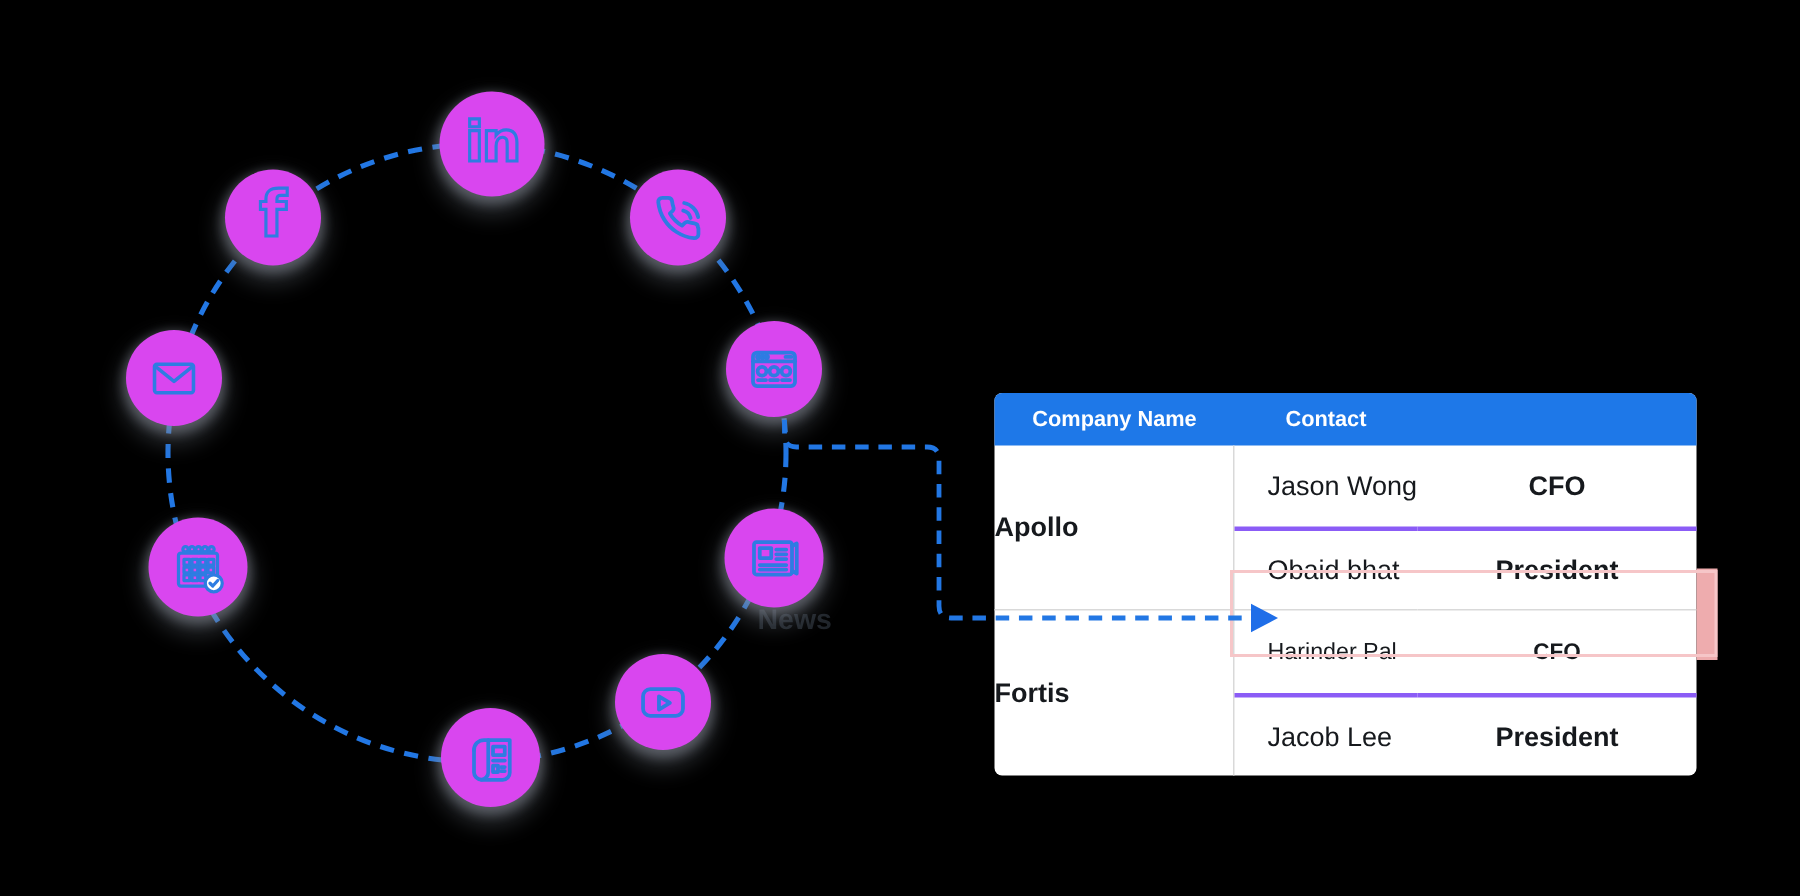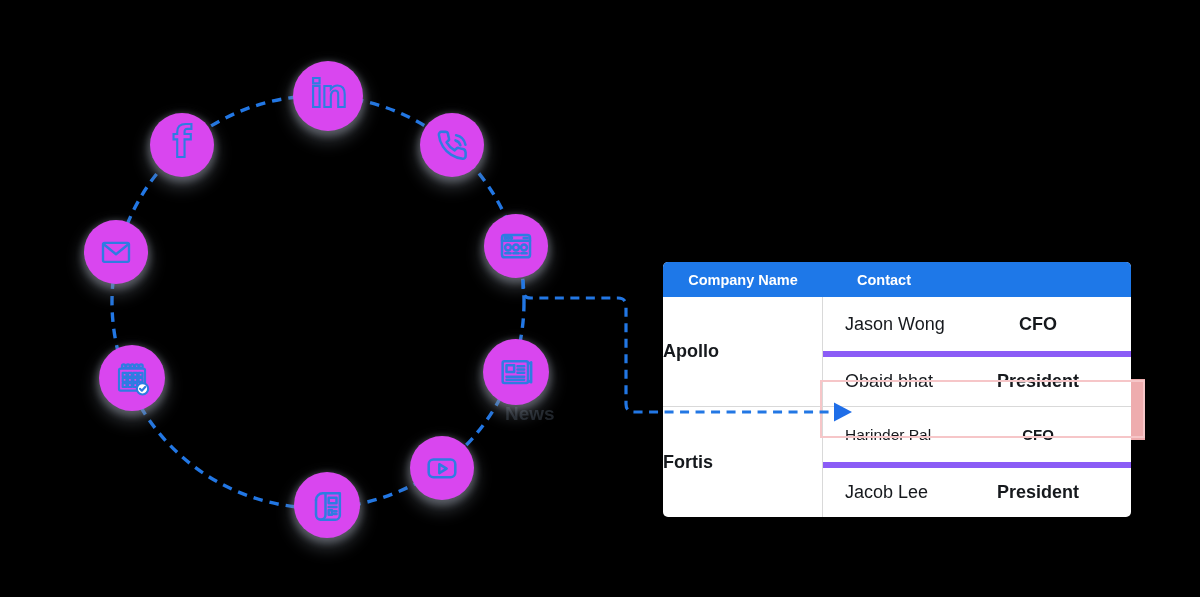--- a/index.html
+++ b/index.html
@@ -25,21 +25,21 @@
               background:#fff;border-radius:5px;color:#16191d;margin-top:24px;}
   .thead{display:grid;grid-template-columns:160px 122px 186px;height:35px;background:#1e78e8;
          border-radius:5px 5px 0 0;}
   .th{color:#fff;font-size:14.5px;font-weight:700;display:flex;align-items:center;justify-content:center;}
   .tbody{display:grid;grid-template-columns:160px 122px 186px;grid-template-rows:54px 55px 56px 55px;}
   .cell{display:flex;align-items:center;font-size:18px;}
   .company{grid-column:1;grid-row:span 2;border-right:1px solid #d9d9d9;
            font-weight:700;box-sizing:border-box;}
   .contact{padding-left:22px;}
   .desig{justify-content:center;font-weight:bold;}
-  .bt{border-top:6px solid #8b5cf6;}
+  .bt{border-top:3px solid #8b5cf6;}
   .bt-strong{border-top:1px solid #d9d9d9;}
   .hl-name{font-size:15.5px;}
   .hl-desig{font-size:15px;}
 
   
   .hl-strip{position:absolute;left:1131px;top:379px;width:14px;height:61px;background:#eeacae;z-index:3;}
   .hl-box{position:absolute;left:820px;top:380px;width:325px;height:58px;box-sizing:border-box;
           border:2px solid #f6c6c8;z-index:5;background:transparent;}
 </style>
 </head>

